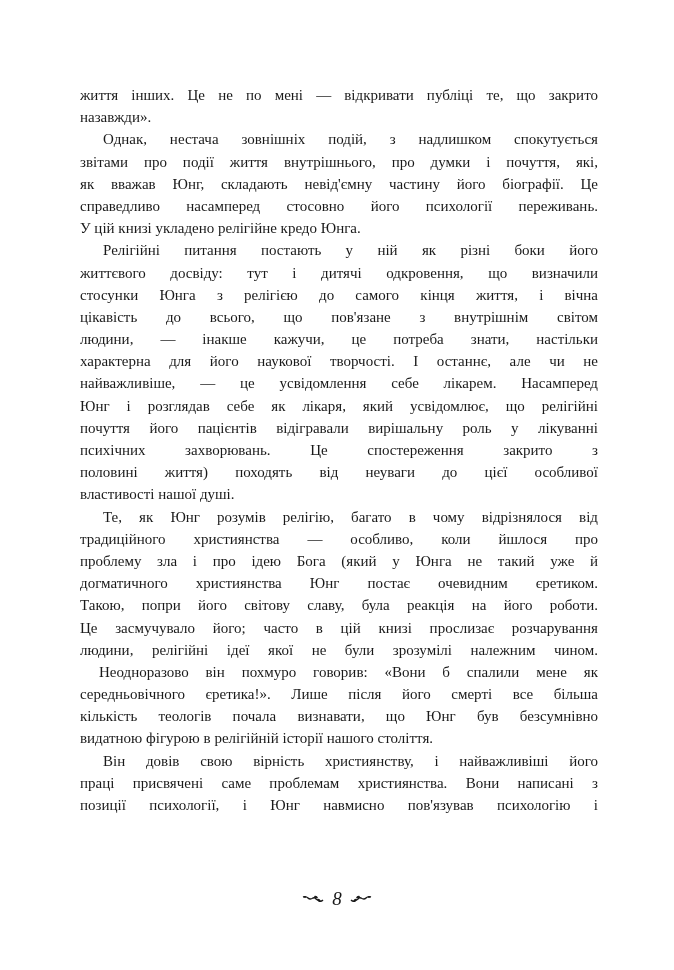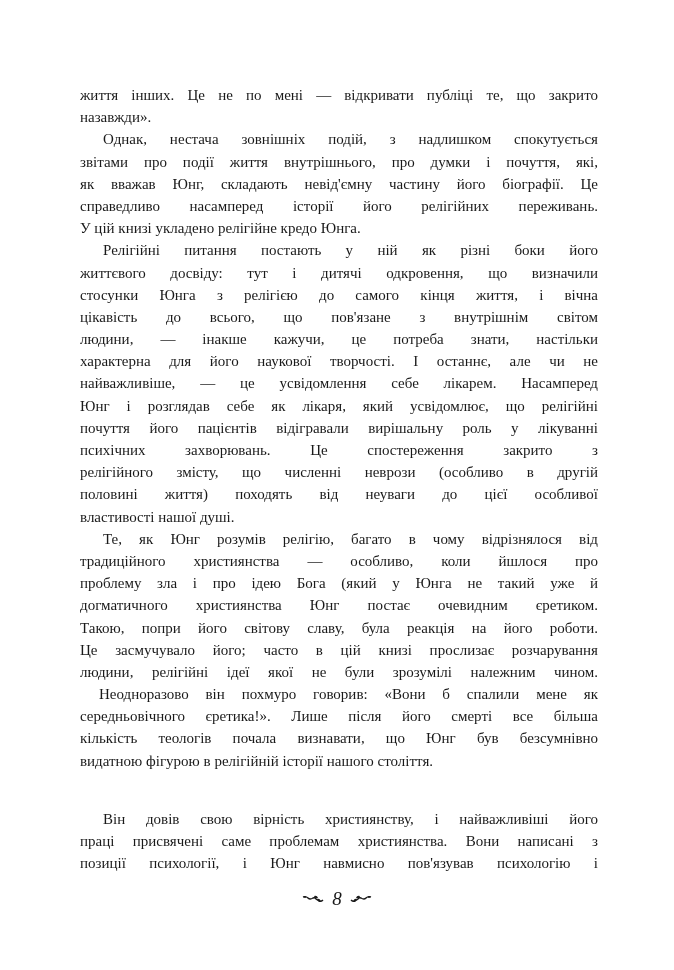--- a/index.html
+++ b/index.html
@@ -71,47 +71,46 @@
 </head>
 <body>
 
 <div class="page">
   <div class="text-column" id="text-column">
       <span class="line" style="white-space: normal; height: 22.2px; overflow: hidden;">життя інших. Це не по мені — відкривати публіці те, що закрито</span>
       <span class="line last">назавжди».</span>
       <span class="line first-indent" style="white-space: normal; height: 22.2px; overflow: hidden;">Однак, нестача зовнішніх подій, з надлишком спокутується</span>
       <span class="line" style="white-space: normal; height: 22.2px; overflow: hidden;">звітами про події життя внутрішнього, про думки і почуття, які,</span>
       <span class="line" style="white-space: normal; height: 22.2px; overflow: hidden;">як вважав Юнг, складають невід'ємну частину його біографії. Це</span>
-      <span class="line" style="white-space: normal; height: 22.2px; overflow: hidden;">справедливо насамперед історії його релігійних переживань.</span>
+      <span class="line" style="white-space: normal; height: 22.2px; overflow: hidden;">справедливо насамперед стосовно його психології переживань.</span>
       <span class="line last">У цій книзі укладено релігійне кредо Юнга.</span>
       <span class="line first-indent" style="white-space: normal; height: 22.2px; overflow: hidden;">Релігійні питання постають у ній як різні боки його</span>
       <span class="line" style="white-space: normal; height: 22.2px; overflow: hidden;">життєвого досвіду: тут і дитячі одкровення, що визначили</span>
       <span class="line" style="white-space: normal; height: 22.2px; overflow: hidden;">стосунки Юнга з релігією до самого кінця життя, і вічна</span>
       <span class="line" style="white-space: normal; height: 22.2px; overflow: hidden;">цікавість до всього, що пов'язане з внутрішнім світом</span>
       <span class="line" style="white-space: normal; height: 22.2px; overflow: hidden;">людини, — інакше кажучи, це потреба знати, настільки</span>
       <span class="line" style="white-space: normal; height: 22.2px; overflow: hidden;">характерна для його наукової творчості. І останнє, але чи не</span>
       <span class="line" style="white-space: normal; height: 22.2px; overflow: hidden;">найважливіше, — це усвідомлення себе лікарем. Насамперед</span>
       <span class="line" style="white-space: normal; height: 22.2px; overflow: hidden;">Юнг і розглядав себе як лікаря, який усвідомлює, що релігійні</span>
       <span class="line" style="white-space: normal; height: 22.2px; overflow: hidden;">почуття його пацієнтів відігравали вирішальну роль у лікуванні</span>
       <span class="line" style="white-space: normal; height: 22.2px; overflow: hidden;">психічних захворювань. Це спостереження закрито з</span>
-      <span class="line" style="white-space: normal; height: 22.2px; overflow: hidden;">релігійного змісту, що численні неврози (особливо в другій</span>
       <span class="line" style="white-space: normal; height: 22.2px; overflow: hidden;">половині життя) походять від неуваги до цієї особливої</span>
       <span class="line last">властивості нашої душі.</span>
       <span class="line first-indent" style="white-space: normal; height: 22.2px; overflow: hidden;">Те, як Юнг розумів релігію, багато в чому відрізнялося від</span>
       <span class="line" style="white-space: normal; height: 22.2px; overflow: hidden;">традиційного християнства — особливо, коли йшлося про</span>
       <span class="line" style="white-space: normal; height: 22.2px; overflow: hidden;">проблему зла і про ідею Бога (який у Юнга не такий уже й</span>
       <span class="line" style="white-space: normal; height: 22.2px; overflow: hidden;">догматичного християнства Юнг постає очевидним єретиком.</span>
       <span class="line" style="white-space: normal; height: 22.2px; overflow: hidden;">Такою, попри його світову славу, була реакція на його роботи.</span>
       <span class="line" style="white-space: normal; height: 22.2px; overflow: hidden;">Це засмучувало його; часто в цій книзі прослизає розчарування</span>
       <span class="line" style="white-space: normal; height: 22.2px; overflow: hidden;">людини, релігійні ідеї якої не були зрозумілі належним чином.</span>
       <span class="line" style="white-space: normal; height: 22.2px; overflow: hidden; margin-left: 19px;">Неодноразово він похмуро говорив: «Вони б спалили мене як</span>
       <span class="line" style="white-space: normal; height: 22.2px; overflow: hidden;">середньовічного єретика!». Лише після його смерті все більша</span>
       <span class="line" style="white-space: normal; height: 22.2px; overflow: hidden;">кількість теологів почала визнавати, що Юнг був безсумнівно</span>
       <span class="line last">видатною фігурою в релігійній історії нашого століття.</span>
-      <span class="line first-indent" style="white-space: normal; height: 22.2px; overflow: hidden; margin-top: 36px;">Він довів свою вірність християнству, і найважливіші його</span>
+      <span class="line first-indent" style="white-space: normal; height: 22.2px; overflow: hidden;">Він довів свою вірність християнству, і найважливіші його</span>
       <span class="line" style="white-space: normal; height: 22.2px; overflow: hidden;">праці присвячені саме проблемам християнства. Вони написані з</span>
       <span class="line" style="white-space: normal; height: 22.2px; overflow: hidden;">позиції психології, і Юнг навмисно пов'язував психологію і</span>
     </div>
 
   <div class="folio">
     <span class="ornament">
       <svg width="22" height="10" viewBox="0 0 22 10">
         <path d="M1 3 Q4 2 6 4 Q8 6 11 4 Q13 3 14 5 L17 7 Q19 8 21 6" stroke="#1a1a1a" stroke-width="1.4" fill="none"></path>
         <path d="M12 2 Q15 1 16 4 Q13 5 12 2 Z" fill="#1a1a1a"></path>
         <path d="M15 5 Q18 4 19 8 Q16 8 15 5 Z" fill="#1a1a1a"></path>

